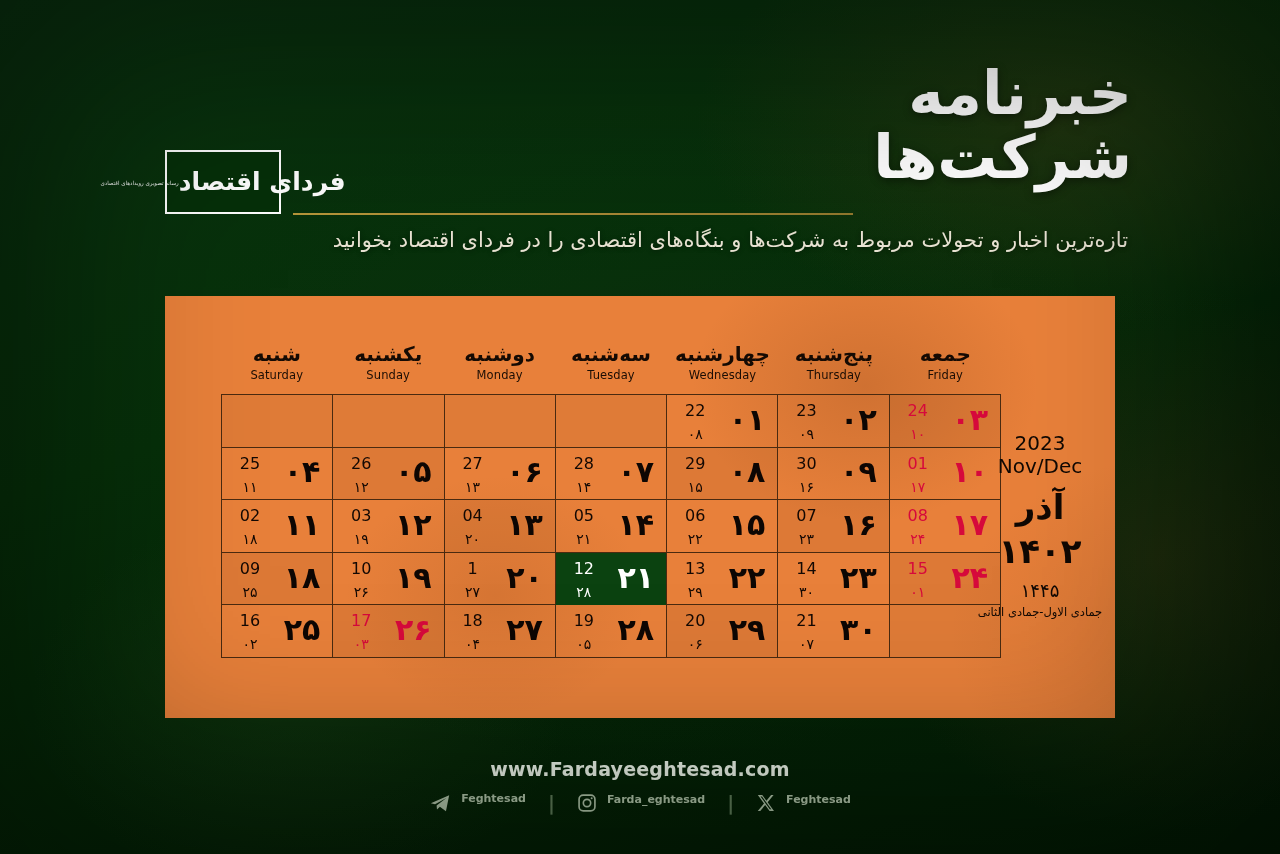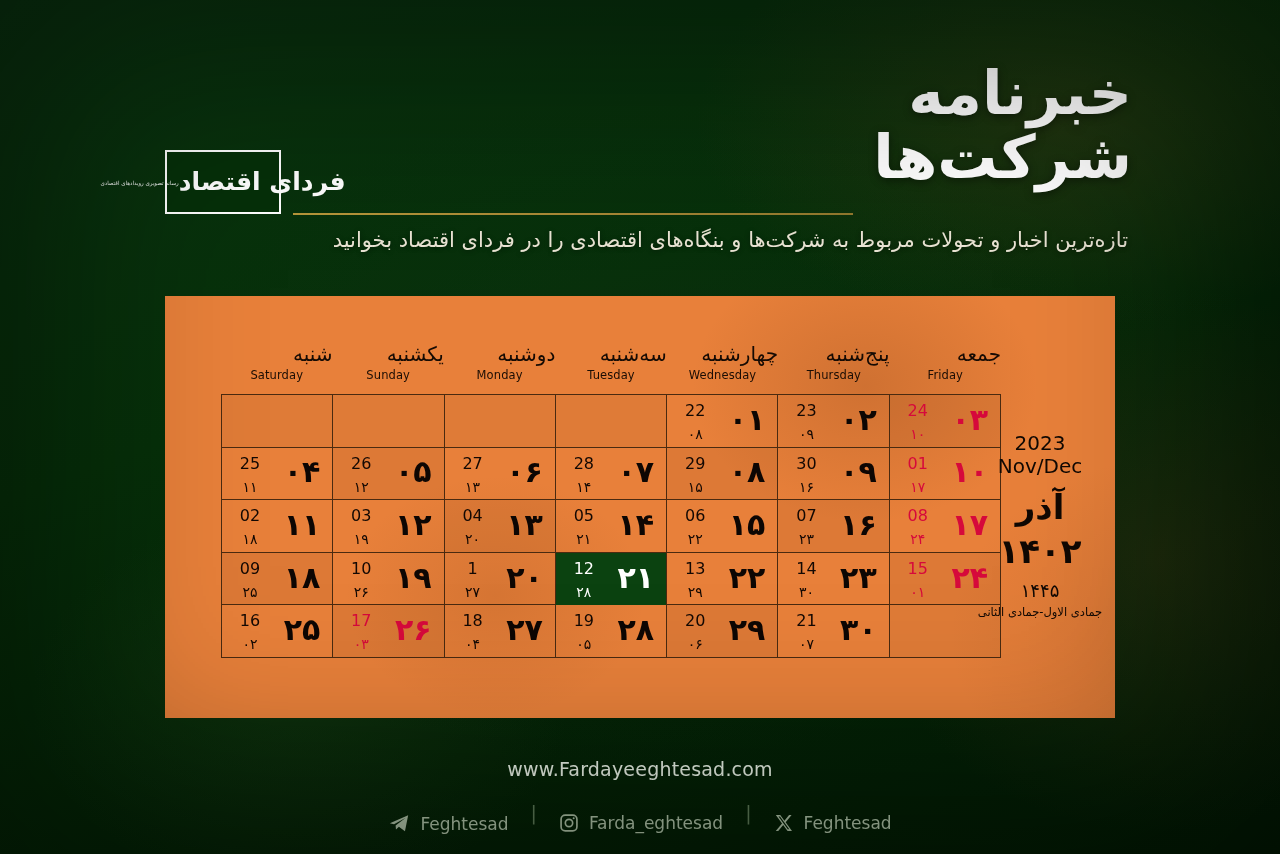--- a/index.html
+++ b/index.html
@@ -87,22 +87,22 @@
   
   .dayhead {
     position:absolute; left:56px; top:48px;
     width:780px; height:46px;
     display:flex; flex-direction:row;
   }
   .dayhead .col {
     flex:1 1 0; text-align:center; line-height:1;
   }
   .dh-fa {
-    color:#150a03; font-size:20px; font-weight:normal;
-    direction:rtl; white-space:nowrap;text-align:right;
+    color:#150a03; font-size:20px; font-weight:bold;
+    direction:rtl; white-space:nowrap;
   }
   .dh-en {
     color:#1b0d04; font-size:11.5px; margin-top:6px;
     font-weight:normal; letter-spacing:.1px;
   }
 
   
   .grid {
     position:absolute; left:56px; top:98px;
     width:780px; height:264px;
@@ -154,36 +154,35 @@
     color:#100803;
   }
   .mi-greg-year { font-size:20px; line-height:1.15; font-weight:normal; direction:ltr; }
   .mi-greg-mon  { font-size:20px; line-height:1.15; font-weight:normal; direction:ltr; }
   .mi-fa-month  { font-size:34px; font-weight:bold; margin-top:12px; line-height:1; }
   .mi-fa-year   { font-size:34px; font-weight:bold; margin-top:10px; line-height:1; }
   .mi-hi-year   { font-size:18px; margin-top:14px; line-height:1; }
   .mi-hi-month  { font-size:11.5px; margin-top:6px; line-height:1.2; }
 
   
-  .footer { position:absolute; left:0; top:718px; width:1280px; height:124px; }
+  .footer { position:absolute; left:0; top:718px; width:1280px; height:124px;font-weight:bold; }
   .site {
     position:absolute; left:0; top:40px; width:1280px;
     text-align:center; color:#e6efe3; font-size:19px;
     letter-spacing:.2px; direction:ltr;
   }
   .socials {
     position:absolute; left:0; top:74px; width:1280px;
     display:flex; align-items:center; justify-content:center;
     gap:0px; direction:ltr;
   }
   .social {
-    display:flex; align-items:flex-end; gap:10px;
-    color:#aec2a7; font-size:17px;
+    display:flex; align-items:flex-start; gap:10px;
+    color:#aec2a7; font-size:11px;
     padding:0 22px;
-    margin-top:20px;
   }
   .sep { color:#5d7a57; font-size:19px; }
   .social svg { display:block; }
 
   
   .vignette {
     position:absolute; inset:0; pointer-events:none;
     box-shadow:inset 0 0 190px 60px rgba(0,0,0,.40);
   }
 </style>

